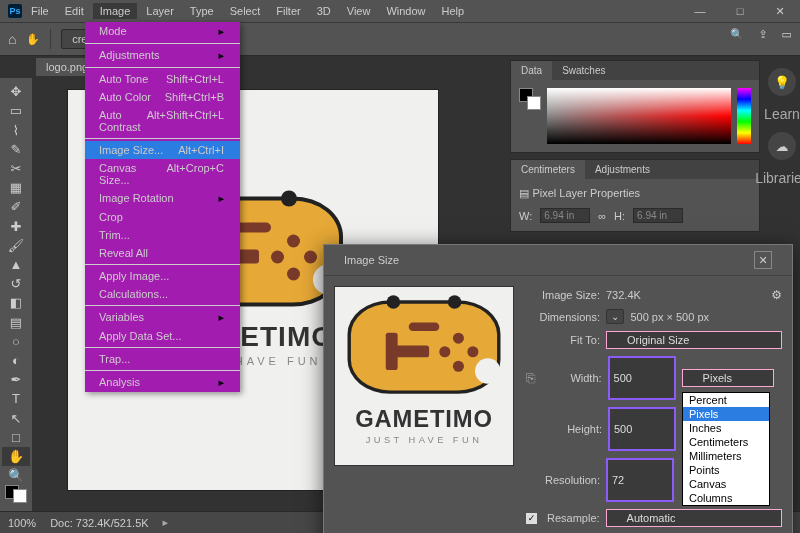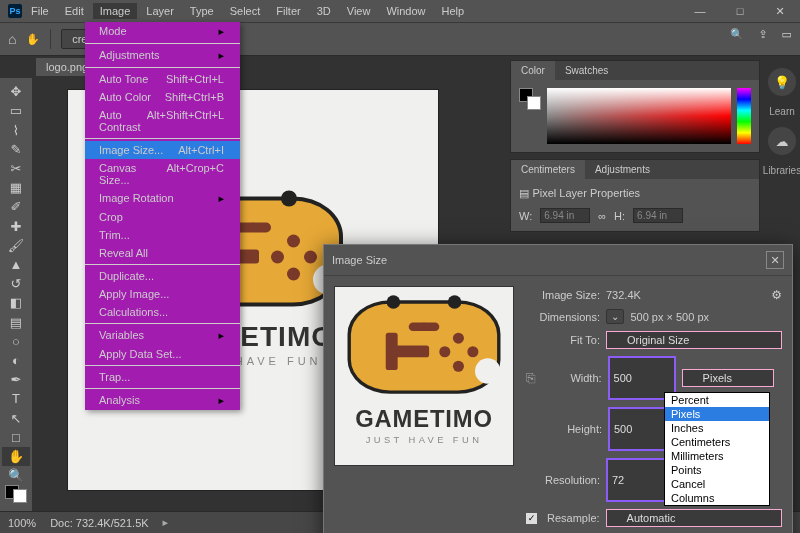--- a/index.html
+++ b/index.html
@@ -62,37 +62,37 @@
 .colsw .cfg .a{position:absolute;width:14px;height:14px;background:#000;border:1px solid #888}
 .colsw .cfg .b{position:absolute;width:14px;height:14px;background:#fff;border:1px solid #888;right:0;bottom:0}
 .spectrum{flex:1;height:56px;background:linear-gradient(to bottom,#fff,transparent 50%,#000),linear-gradient(to right,#888,#f00);position:relative}
 .huebar{width:14px;height:56px;background:linear-gradient(to bottom,#f0f,#00f,#0ff,#0f0,#ff0,#f00)}
 .propbody{padding:8px;font-size:10px}
 .proprow{display:flex;align-items:center;gap:8px;color:#888;margin-top:8px}
 .proprow input{width:50px;background:#3a3a3a;border:1px solid #2a2a2a;color:#888;padding:1px 3px;font-size:10px}
 .rside{position:absolute;right:0;top:60px;width:36px;display:flex;flex-direction:column;align-items:center;gap:10px;padding-top:8px}
 .rside .rb{width:28px;height:28px;display:flex;align-items:center;justify-content:center;border-radius:50%;font-size:13px}
 .rside .rb.ring{background:#454545}
-.rside .lbl{font-size:10px;color:#aaa}
+.rside .lbl{font-size:14px;color:#aaa}
 
 .dialog{position:absolute;left:323px;top:244px;width:470px;background:#535353;border:1px solid #777;box-shadow:0 4px 20px rgba(0,0,0,.6);z-index:30}
-.dialog .titlebar{display:flex;justify-content:space-between;align-items:center;padding:6px 8px;background:#535353;border-bottom:1px solid #424242}
+.dialog .titlebar{display:flex;justify-content:space-between;align-items:center;padding:6px 20px;background:#535353;border-bottom:1px solid #424242}
 .dialog .titlebar .x{width:18px;height:18px;display:flex;align-items:center;justify-content:center;border:1px solid #888}
 .dialog .dbody{display:flex;padding:10px;gap:12px}
 .preview{width:180px;height:180px;background:#f0f0ef;border:1px solid #333;position:relative;overflow:hidden}
 .preview .logo{transform:translate(-50%,-52%) scale(.85)}
 .form{flex:1;display:flex;flex-direction:column;gap:7px;font-size:10px;padding-top:2px}
 .frow{display:flex;align-items:center;gap:6px}
 .frow .lbl{width:74px;text-align:right;color:#ccc}
 .frow .val{color:#ccc}
 .frow input[type=text]{width:68px;background:#3a3a3a;border:2px solid #8b5cf6;color:#ddd;padding:14px 4px}
 .frow select,.selbox{background:#3a3a3a;border:1px solid #f9a8d4;color:#ddd;padding:2px 20px;min-width:92px}
 .frow .gear{margin-left:auto;font-size:12px}
 .linkico{font-size:12px;color:#aaa;margin-right:2px}
-.unitdd{position:absolute;right:12px;top:106px;width:106px;background:#fff;color:#000;border:1px solid #000;z-index:5}
+.unitdd{position:absolute;right:12px;top:106px;width:88px;background:#fff;color:#000;border:1px solid #000;z-index:5}
 .unitdd div{padding:1px 6px;color:#000;font-size:11px}
 .unitdd div.sel{background:#2b7de1;color:#fff}
 .dialog .btnrow{display:flex;justify-content:flex-end;gap:20px;padding:10px 16px;border-top:1px solid #424242}
 .dialog .btnrow .dbtn{min-width:120px;text-align:left;padding:5px 0;background:#454545;border:1px solid #2a2a2a;border-radius:12px}
 .dimbox{display:inline-flex;align-items:center;gap:4px;background:#454545;border:1px solid #333;padding:1px 4px;border-radius:2px;font-size:10px}
 .chk{width:11px;height:11px;background:#ddd;display:inline-flex;align-items:center;justify-content:center;color:#000;font-size:9px;margin-right:4px}
 .bottomicons{position:absolute;right:42px;bottom:3px;display:flex;gap:12px;font-size:11px;color:#aaa}
 </style>
 </head>
 <body>
@@ -221,23 +221,20 @@
       <span>Crop</span>
     </div>
   <div class="row">
       <span>Trim...</span>
     </div>
   <div class="row">
       <span>Reveal All</span>
     </div>
   <hr>
   <div class="row">
-      <span>Duplicate...</span>
-    </div>
-  <div class="row">
       <span>Apply Image...</span>
     </div>
   <div class="row">
       <span>Calculations...</span>
     </div>
   <hr>
   <div class="row arrow">
       <span>Variables</span>
     </div>
   <div class="row dis">
@@ -249,21 +246,21 @@
     </div>
   <hr>
   <div class="row arrow">
       <span>Analysis</span>
     </div>
 </div>
 
 <div class="rpanel">
   <div class="panel">
     <div class="tabs">
-      <div class="act">Color</div>
+      <div class="act">Data</div>
       <div>Swatches</div>
     </div>
     <div class="body colsw">
       <div class="cfg">
           <div class="a"></div>
           <div class="b"></div>
         </div>
       <div class="spectrum"></div>
       <div class="huebar"></div>
     </div>
@@ -367,21 +364,21 @@
         <span class="selbox" style="flex:1">Automatic</span>
       </div>
 
       <div class="unitdd">
         <div>Percent</div>
         <div class="sel">Pixels</div>
         <div>Inches</div>
         <div>Centimeters</div>
         <div>Millimeters</div>
         <div>Points</div>
-        <div>Cancel</div>
+        <div>Canvas</div>
         <div>Columns</div>
       </div>
     </div>
   </div>
   <div class="btnrow">
     <div class="dbtn">OK</div>
     <div class="dbtn">Cancel</div>
   </div>
 </div>
 

